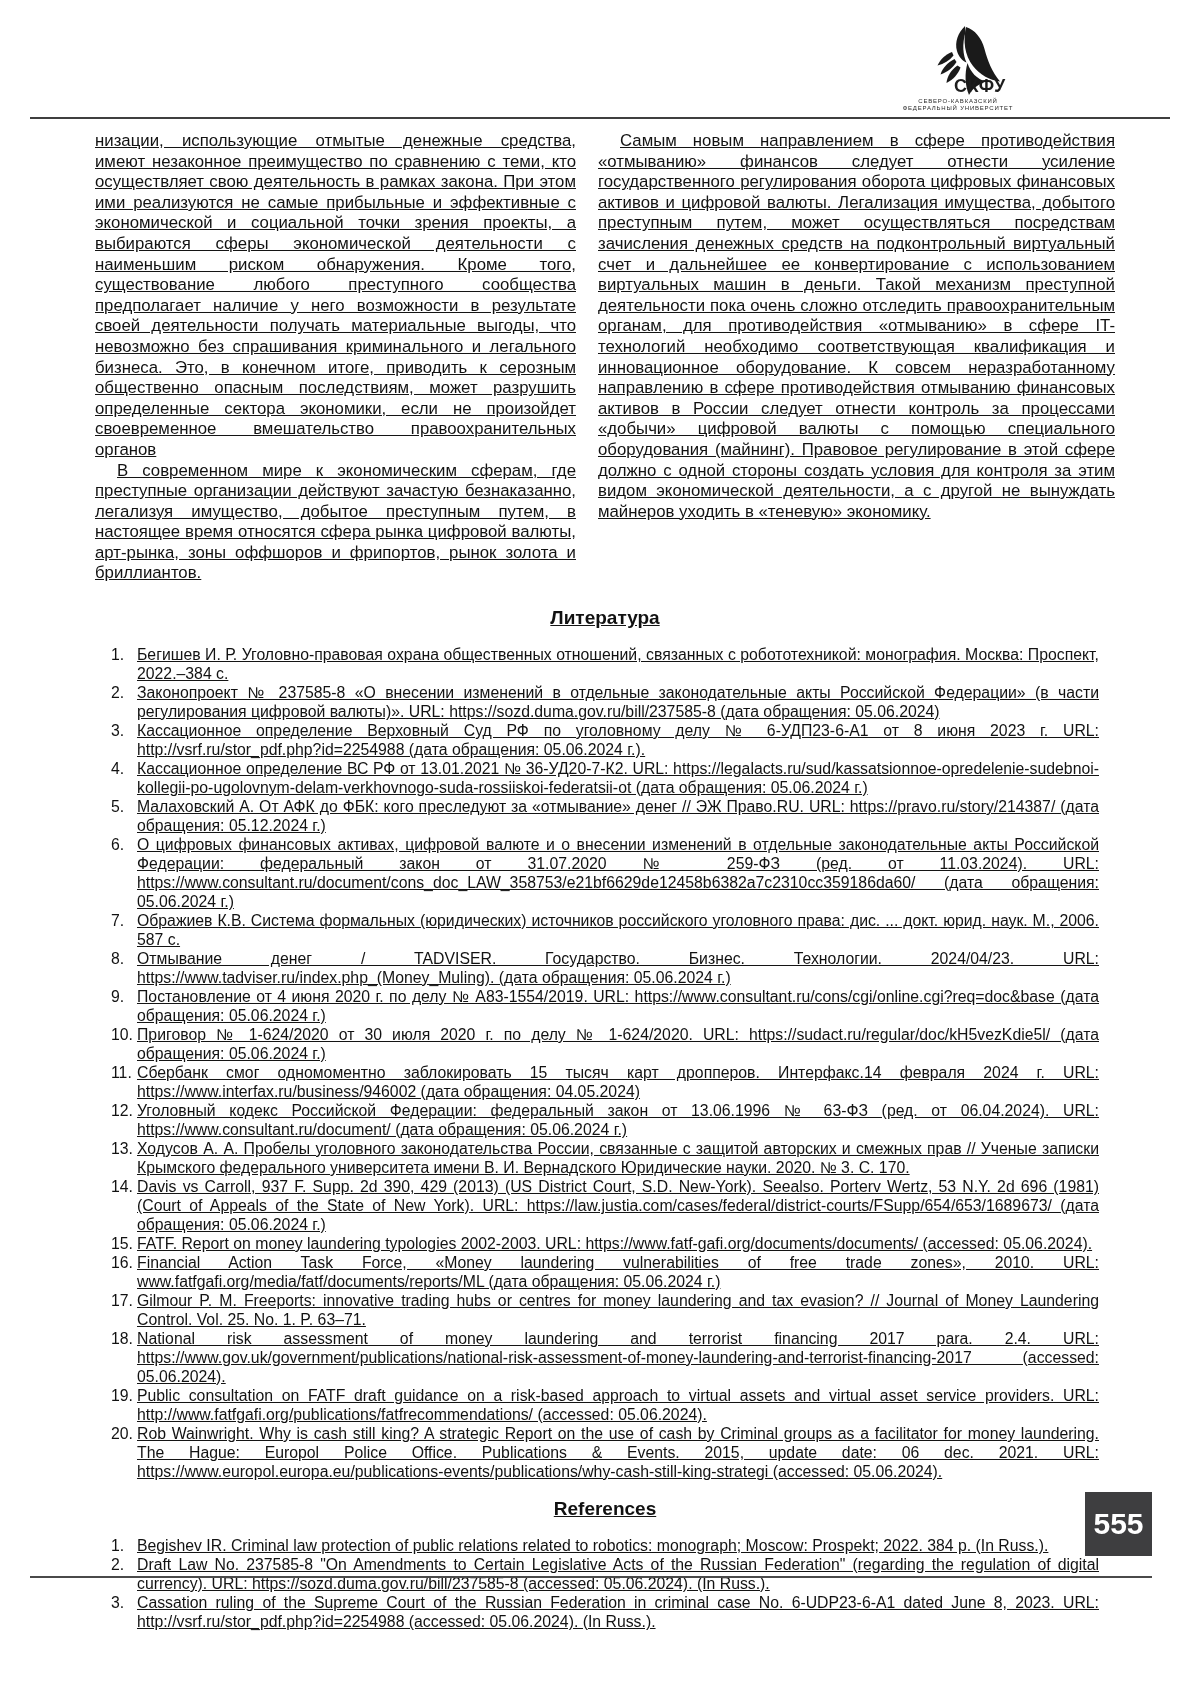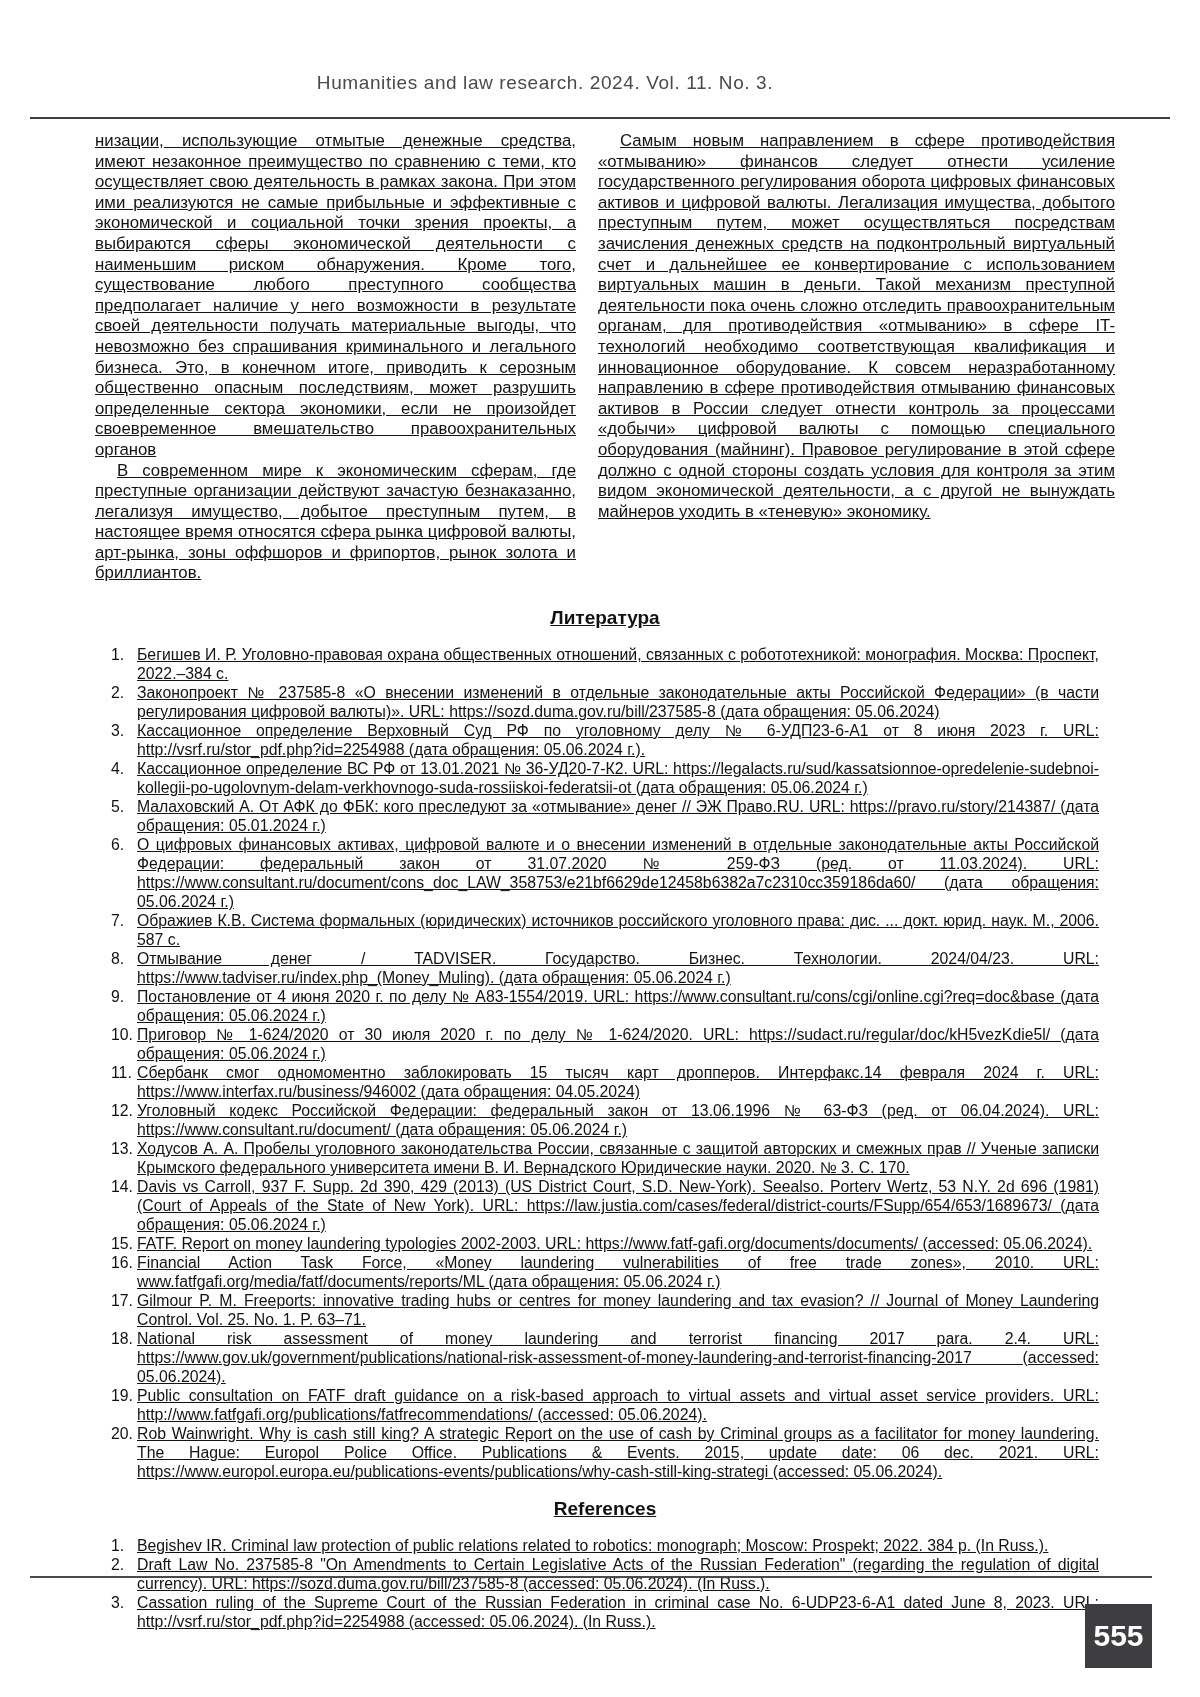--- a/index.html
+++ b/index.html
@@ -44,31 +44,51 @@
   ol.ref-list li{
     counter-increment:item;position:relative;padding-left:26px;
     font-size:15.8px;line-height:19px;text-align:justify;color:#121212;
   }
   ol.ref-list li::before{
     content:counter(item) ".";position:absolute;left:0;top:0;
   }
   
   .rule-bottom{position:absolute;top:1576px;left:30px;width:1122px;height:2px;background:#4a4a4a;}
   .page-number-box{
-    position:absolute;left:1085px;top:1604px;width:67px;height:64px;
+    position:absolute;left:1085px;top:1492px;width:67px;height:64px;
     background:#3e3e40;color:#ffffff;font-size:30px;font-weight:bold;
     display:flex;align-items:center;justify-content:center;
   }
 </style>
 </head>
 <body>
 
 <div class="journal-header">
-  <div class="journal-title">Humanities and law research. 2024. Vol. 11. No. 3.</div>
 
+  <div class="logo">
+    <span>
+      <svg width="84" height="70" viewBox="0 0 84 70" xmlns="http://www.w3.org/2000/svg" fill="#1a1a1a">
+
+        <path d="M49 0 C42 7 38.5 16 41 25 C42.5 30.5 46 34.5 50.5 36.5 C47 29 46 18.5 49.5 6 Z"></path>
+
+        <path d="M50 1 C47 15 48.5 29 57 40 C63.5 48.5 73.5 54 84 55.5 C76 46 71.5 34.5 68.5 23 C65.5 11.5 58.5 3.5 50 1 Z"></path>
+
+        <path d="M36 26 C29.5 28.5 24.5 33 21.5 39.5 C28 38 33.5 34.5 37.5 29.5 Z"></path>
+        <path d="M38.5 33 C31.5 36.5 26.5 42 24.5 48.5 C31.5 46 37 41.5 40.5 36 Z"></path>
+        <path d="M41.5 39.5 C35 44 31 50.5 30.5 57 C37.5 53.5 42.5 47.5 44.5 41.5 Z"></path>
+
+        <path d="M51.5 37 C54.5 46.5 61 53 70 55.5 C62.5 58 56.5 62.5 53 69 C49 59.5 48.5 47.5 51.5 37 Z"></path>
+      </svg>
+    </span>
+    <div class="logo-acronym">СКФУ</div>
+    <div class="logo-sub">
+      <div>СЕВЕРО-КАВКАЗСКИЙ</div>
+      <div>ФЕДЕРАЛЬНЫЙ УНИВЕРСИТЕТ</div>
+    </div>
+  </div>
 </div>
 <div class="rule-top"></div>
 
 <div class="content">
 
   <div class="columns">
     <div class="col col-left">
       <p>низации, использующие отмытые денежные средства, имеют незаконное преимущество по сравнению с теми, кто осуществляет свою деятельность в рамках закона. При этом ими реализуются не самые прибыльные и эффективные с экономической и социальной точки зрения проекты, а выбираются сферы экономической деятельности с наименьшим риском обнаружения. Кроме того, существование любого преступного сообщества предполагает наличие у него возможности в результате своей деятельности получать материальные выгоды, что невозможно без спрашивания криминального и легального бизнеса. Это, в конечном итоге, приводить к серозным общественно опасным последствиям, может разрушить определенные сектора экономики, если не произойдет своевременное вмешательство правоохранительных органов</p>
       <p class="indent">В современном мире к экономическим сферам, где преступные организации действуют зачастую безнаказанно, легализуя имущество, добытое преступным путем, в настоящее время относятся сфера рынка цифровой валюты, арт-рынка, зоны оффшоров и фрипортов, рынок золота и бриллиантов.</p>
     </div>
@@ -81,21 +101,21 @@
   <ol class="ref-list">
 
       <li>Бегишев И. Р. Уголовно-правовая охрана общественных отношений, связанных с робототехникой: монография. Москва: Проспект, 2022.–384 с.</li>
 
       <li>Законопроект № 237585-8 «О внесении изменений в отдельные законодательные акты Российской Федерации» (в части регулирования цифровой валюты)». URL: https://sozd.duma.gov.ru/bill/237585-8 (дата обращения: 05.06.2024)</li>
 
       <li>Кассационное определение Верховный Суд РФ по уголовному делу № 6-УДП23-6-А1 от 8 июня 2023 г. URL: http://vsrf.ru/stor_pdf.php?id=2254988 (дата обращения: 05.06.2024 г.).</li>
 
       <li>Кассационное определение ВС РФ от 13.01.2021 № 36-УД20-7-К2. URL: https://legalacts.ru/sud/kassatsionnoe-opredelenie-sudebnoi-kollegii-po-ugolovnym-delam-verkhovnogo-suda-rossiiskoi-federatsii-ot (дата обращения: 05.06.2024 г.)</li>
 
-      <li>Малаховский А. От АФК до ФБК: кого преследуют за «отмывание» денег // ЭЖ Право.RU. URL: https://pravo.ru/story/214387/ (дата обращения: 05.01.2024 г.)</li>
+      <li>Малаховский А. От АФК до ФБК: кого преследуют за «отмывание» денег // ЭЖ Право.RU. URL: https://pravo.ru/story/214387/ (дата обращения: 05.12.2024 г.)</li>
 
       <li>О цифровых финансовых активах, цифровой валюте и о внесении изменений в отдельные законодательные акты Российской Федерации: федеральный закон от 31.07.2020 № 259-ФЗ (ред. от 11.03.2024). URL: https://www.consultant.ru/document/cons_doc_LAW_358753/e21bf6629de12458b6382a7c2310cc359186da60/ (дата обращения: 05.06.2024 г.)</li>
 
       <li>Ображиев К.В. Система формальных (юридических) источников российского уголовного права: дис. ... докт. юрид. наук. М., 2006. 587 с.</li>
 
       <li>Отмывание денег / TADVISER. Государство. Бизнес. Технологии. 2024/04/23. URL: https://www.tadviser.ru/index.php_(Money_Muling). (дата обращения: 05.06.2024 г.)</li>
 
       <li>Постановление от 4 июня 2020 г. по делу № А83-1554/2019. URL: https://www.consultant.ru/cons/cgi/online.cgi?req=doc&amp;base (дата обращения: 05.06.2024 г.)</li>
 
       <li>Приговор № 1-624/2020 от 30 июля 2020 г. по делу № 1-624/2020. URL: https://sudact.ru/regular/doc/kH5vezKdie5l/ (дата обращения: 05.06.2024 г.)</li>

